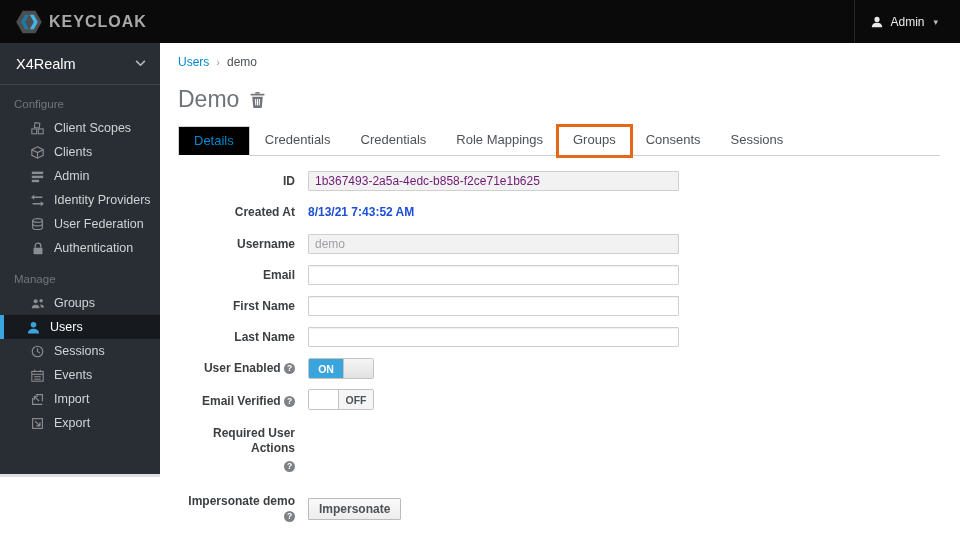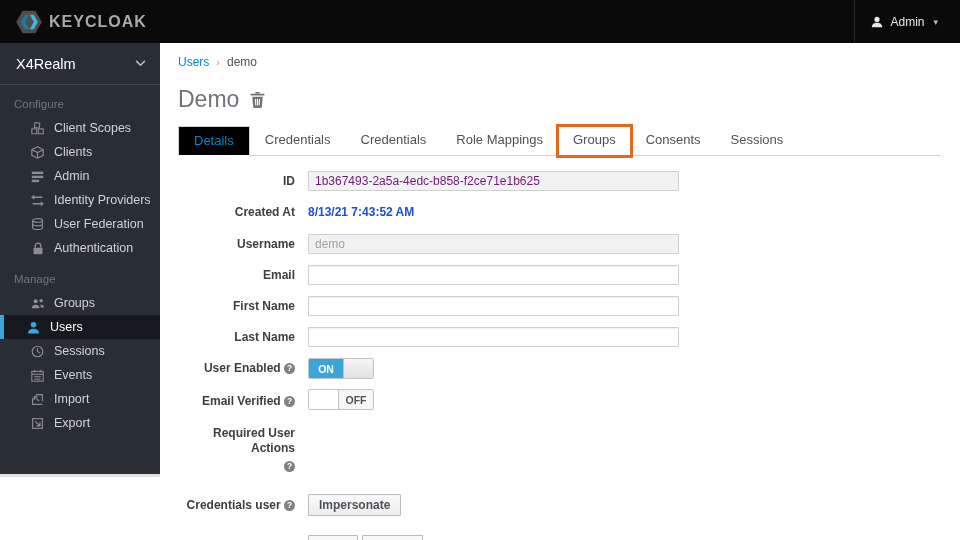--- a/index.html
+++ b/index.html
@@ -355,21 +355,21 @@
 
       <div class="form-row row-gap-lg">
         <div class="f-label">
           <span>Required User Actions</span>
           <span class="q-wrap"><span class="helpq">?</span></span>
         </div>
       </div>
 
       <div class="form-row toggle-row">
         <div class="f-label">
-          <span>Credentials user</span>
+          <span>Impersonate demo</span>
           <span class="helpq">?</span>
         </div>
         <div class="f-control">
           <button class="btn">Impersonate</button>
         </div>
       </div>
 
       <div class="form-row" style="margin-bottom:0;">
         <div class="f-label"></div>
         <div class="f-control btn-row" style="margin-top:9px;">

